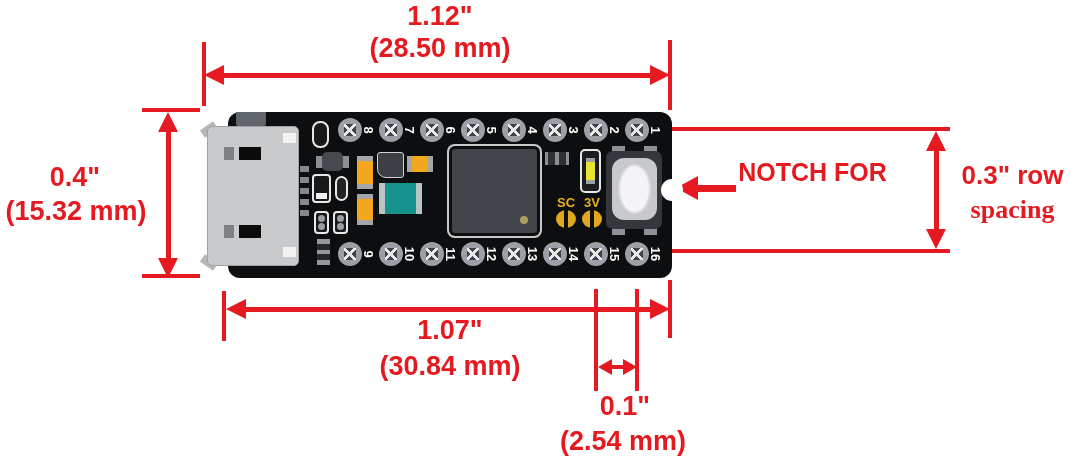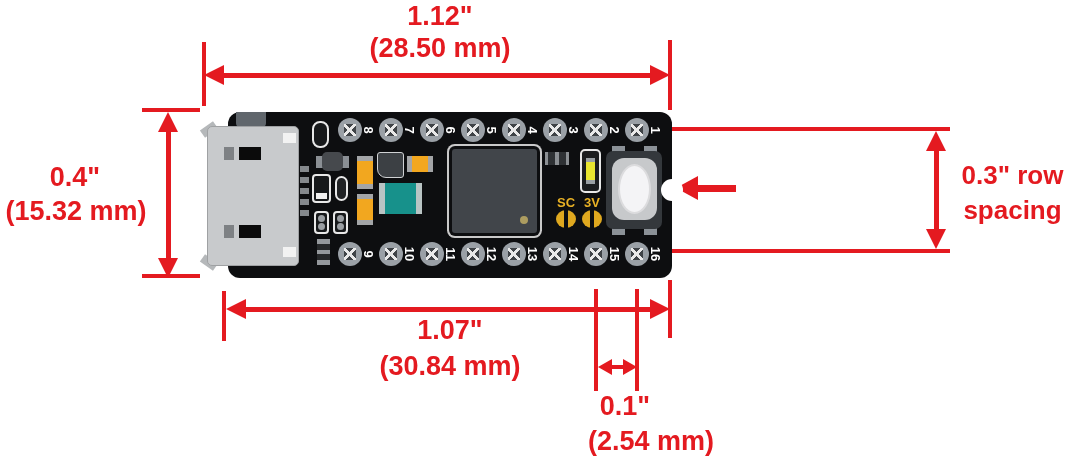--- a/index.html
+++ b/index.html
@@ -90,39 +90,40 @@
   <div class="rl" style="left:166px;top:130px;width:5px;height:130px;"></div>
   <div class="ah ah-u" style="left:158px;top:112px;"></div>
   <div class="ah ah-d" style="left:158px;top:258px;"></div>
 
   <div class="rl" style="left:672px;top:127px;width:278px;height:4px;"></div>
   <div class="rl" style="left:672px;top:249px;width:278px;height:4px;"></div>
   <div class="rl" style="left:934px;top:148px;width:5px;height:84px;"></div>
   <div class="ah ah-u" style="left:926px;top:131px;"></div>
   <div class="ah ah-d" style="left:926px;top:229px;"></div>
   <div class="dim" style="left:945px;top:161px;width:135px;font-size:26px;">0.3" row</div>
-  <div class="dim" style="left:945px;top:196px;width:135px;font-size:26px;">spacing</div>
-
+  <div class="dim" style="left:945px;top:196px;width:135px;font-size:26px;font-family:Liberation Serif, serif;">spacing</div>
+
+  <div class="dim sm" style="left:730px;top:159px;width:165px;">NOTCH FOR</div>
   <div class="rl" style="left:694px;top:185px;width:42px;height:7px;"></div>
   <div class="ah ah-lbig" style="left:676px;top:176px;"></div>
 
   <div class="rl" style="left:222px;top:291px;width:4px;height:50px;"></div>
   <div class="rl" style="left:594px;top:289px;width:4px;height:102px;"></div>
   <div class="rl" style="left:635px;top:289px;width:4px;height:102px;"></div>
   <div class="rl" style="left:668px;top:280px;width:4px;height:58px;"></div>
   <div class="rl" style="left:244px;top:307px;width:408px;height:5px;"></div>
   <div class="ah ah-l" style="left:226px;top:299px;"></div>
   <div class="ah ah-r" style="left:650px;top:299px;"></div>
   <div class="dim" style="left:250px;top:316px;width:400px;">1.07"</div>
   <div class="dim" style="left:250px;top:352px;width:400px;">(30.84 mm)</div>
   <div class="rl" style="left:610px;top:365px;width:16px;height:4px;"></div>
   <div class="ah ah-lsm" style="left:598px;top:359px;"></div>
   <div class="ah ah-rsm" style="left:623px;top:359px;"></div>
   <div class="dim" style="left:560px;top:392px;width:130px;">0.1"</div>
-  <div class="dim" style="left:571px;top:427px;width:160px;">(2.54 mm)</div>
+  <div class="dim" style="left:543px;top:427px;width:160px;">(2.54 mm)</div>
 
   <div id="pcb"></div>
 
   <div class="usb-tab" style="left:236px;top:112px;border-radius:0 0 4px 4px;"></div>
   <div class="usb-tab" style="left:236px;top:251px;border-radius:4px 4px 0 0;"></div>
   <div class="usb-wing" style="left:201px;top:125px;transform:rotate(-35deg);"></div>
   <div class="usb-wing" style="left:201px;top:258px;transform:rotate(35deg);"></div>
   <div class="usb-body"></div>
   <div class="usb-sq" style="left:224px;top:147px;width:10px;height:13px;"></div>
   <div class="usb-slot" style="left:239px;top:147px;width:22px;height:13px;"></div>

